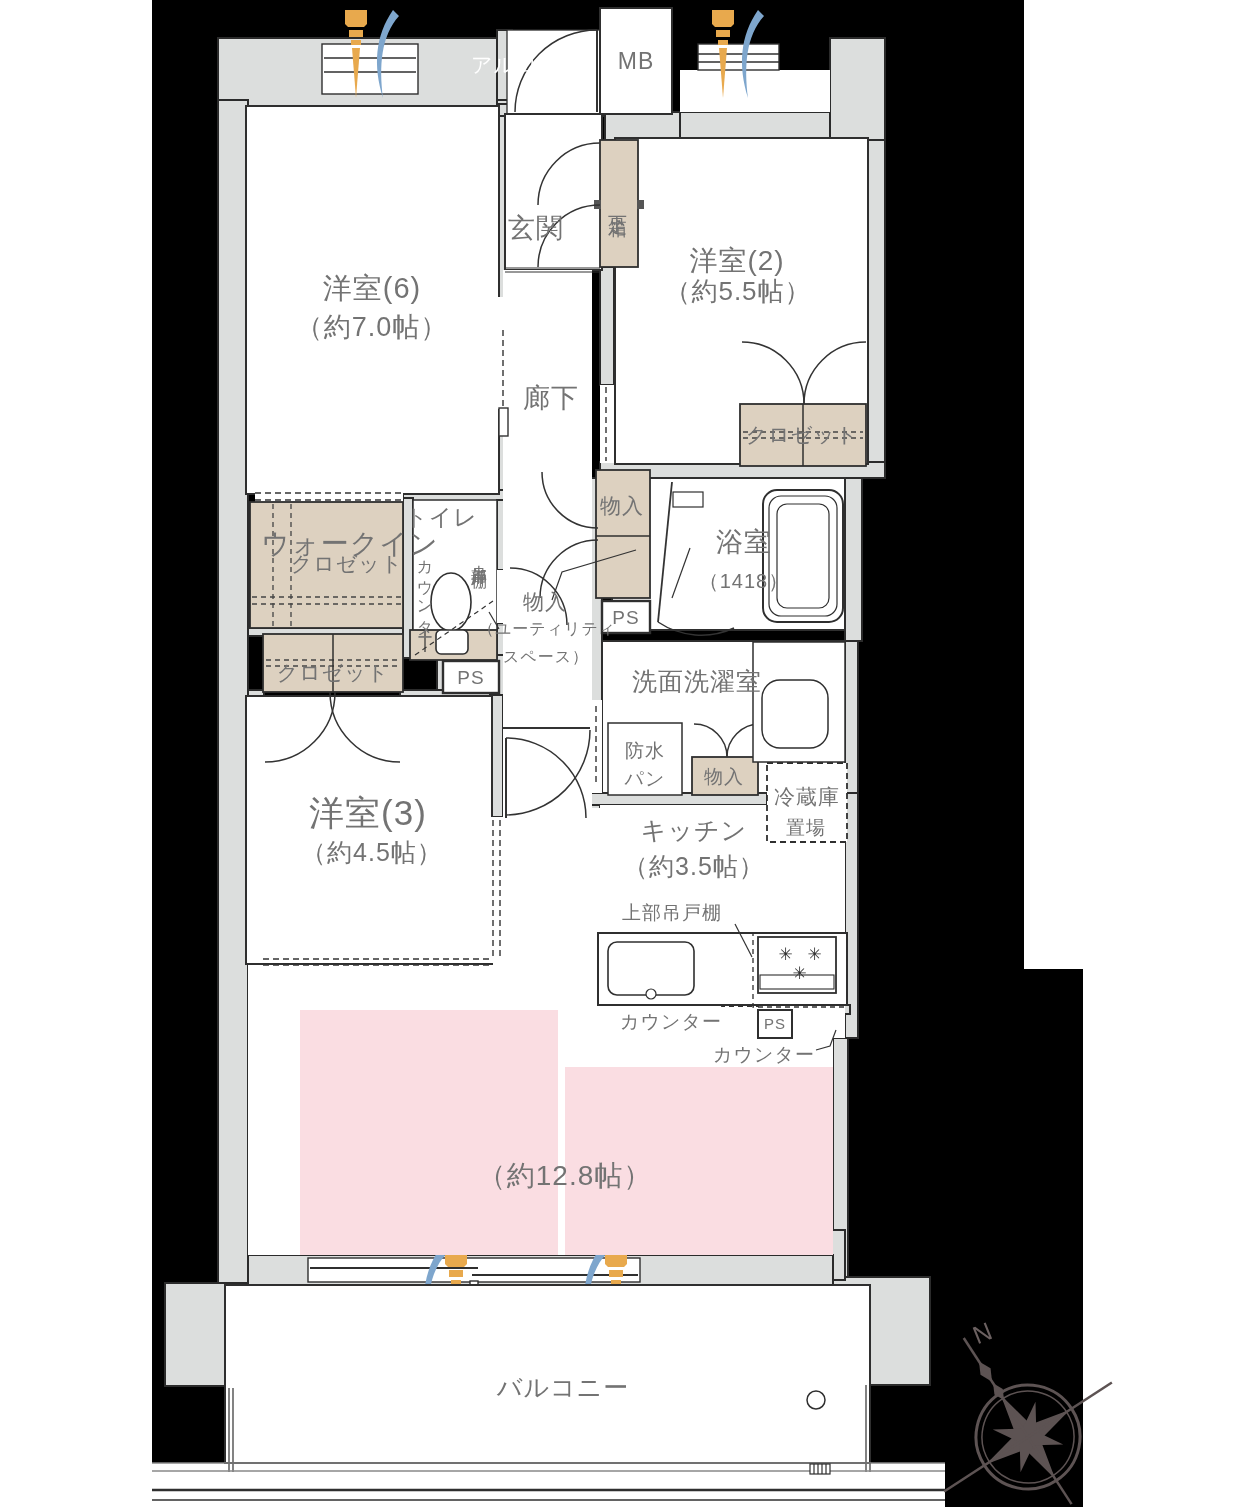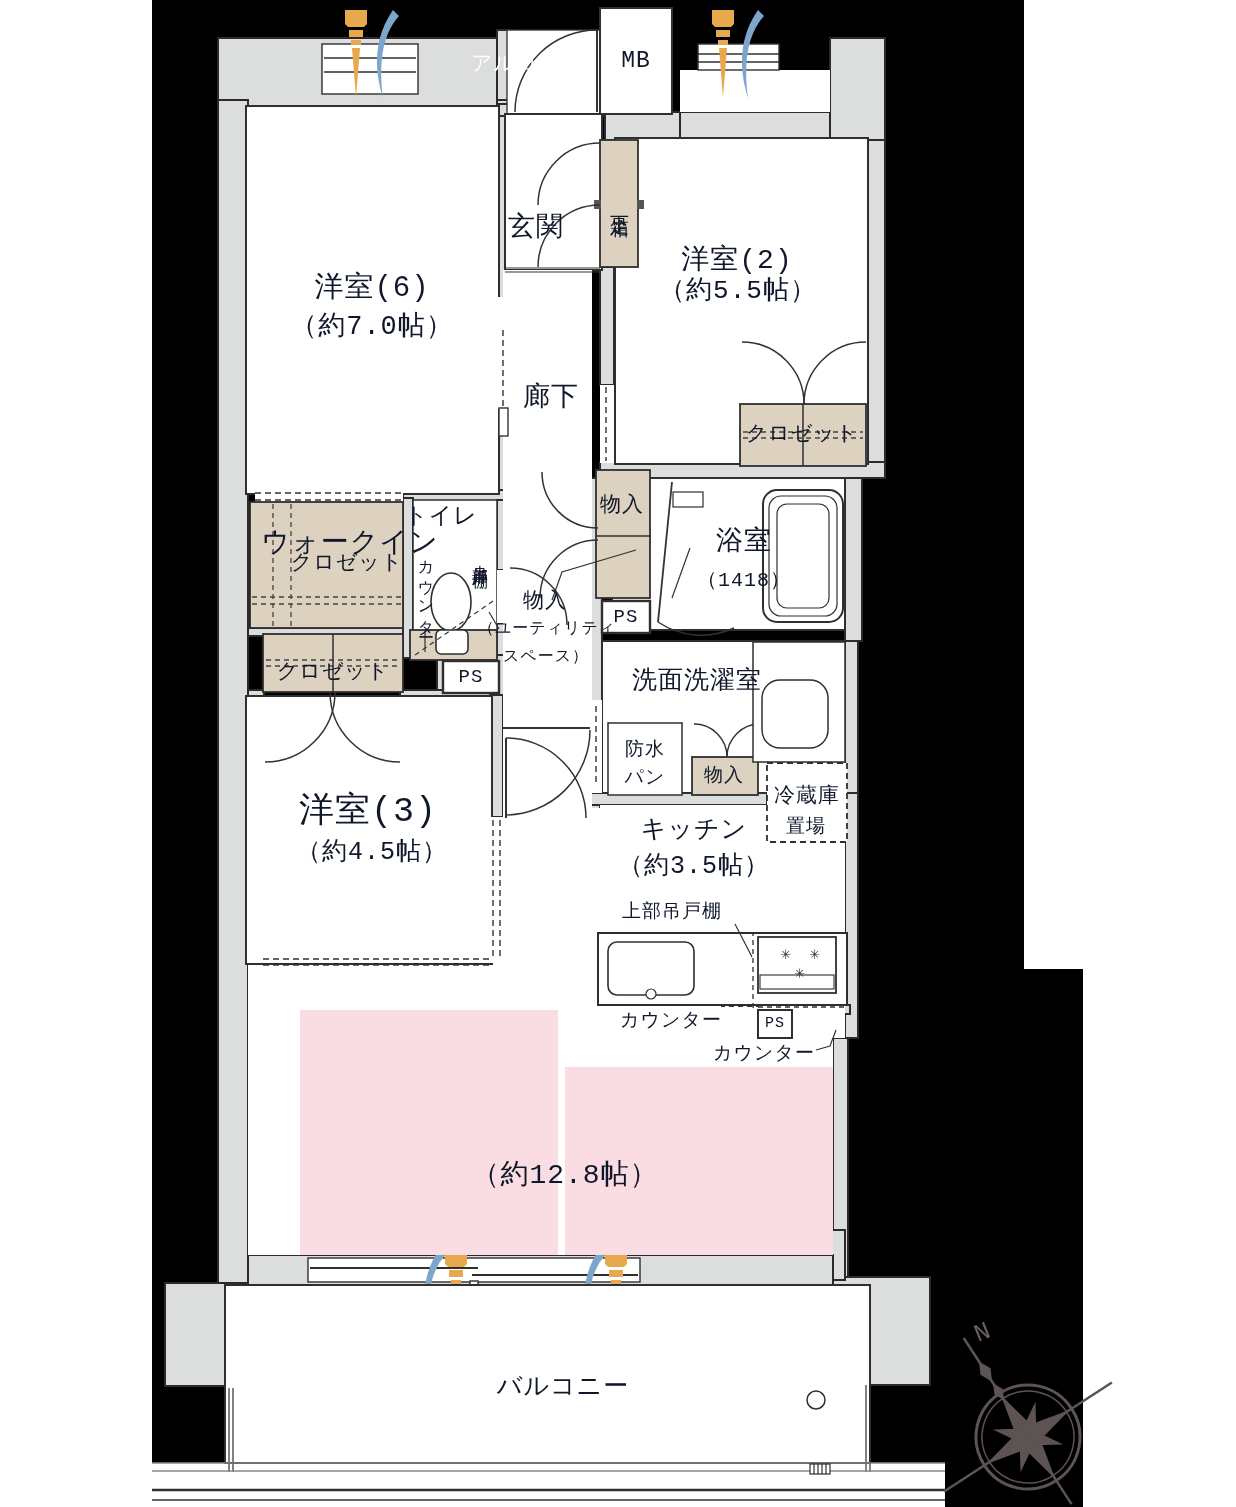--- a/index.html
+++ b/index.html
@@ -1,19 +1,19 @@
 <!DOCTYPE html>
 <html><head>
 <meta charset="utf-8">
 <style>
   html,body{margin:0;padding:0;background:#fff;}
   #stage{position:relative;width:1236px;height:1507px;background:#ffffff;overflow:hidden;
-         font-family:Liberation Mono, monospace;}
+         font-family:Liberation Sans, sans-serif;}
   #plan-svg{position:absolute;left:0;top:0;}
-  .lbl{position:absolute;transform:translate(-50%,-50%);color:#0f172a;white-space:nowrap;
+  .lbl{position:absolute;transform:translate(-50%,-50%);color:#737373;white-space:nowrap;
        letter-spacing:1px;line-height:1;}
   .v{writing-mode:vertical-rl;letter-spacing:2px;}
   .white{color:#ffffff;}
   .compass-n{color:#6b6060;transform:translate(-50%,-50%) rotate(-22deg);}
   .burner{color:#2f2f2f;}
 </style>
 </head>
 <body>
 
 <div id="stage">

